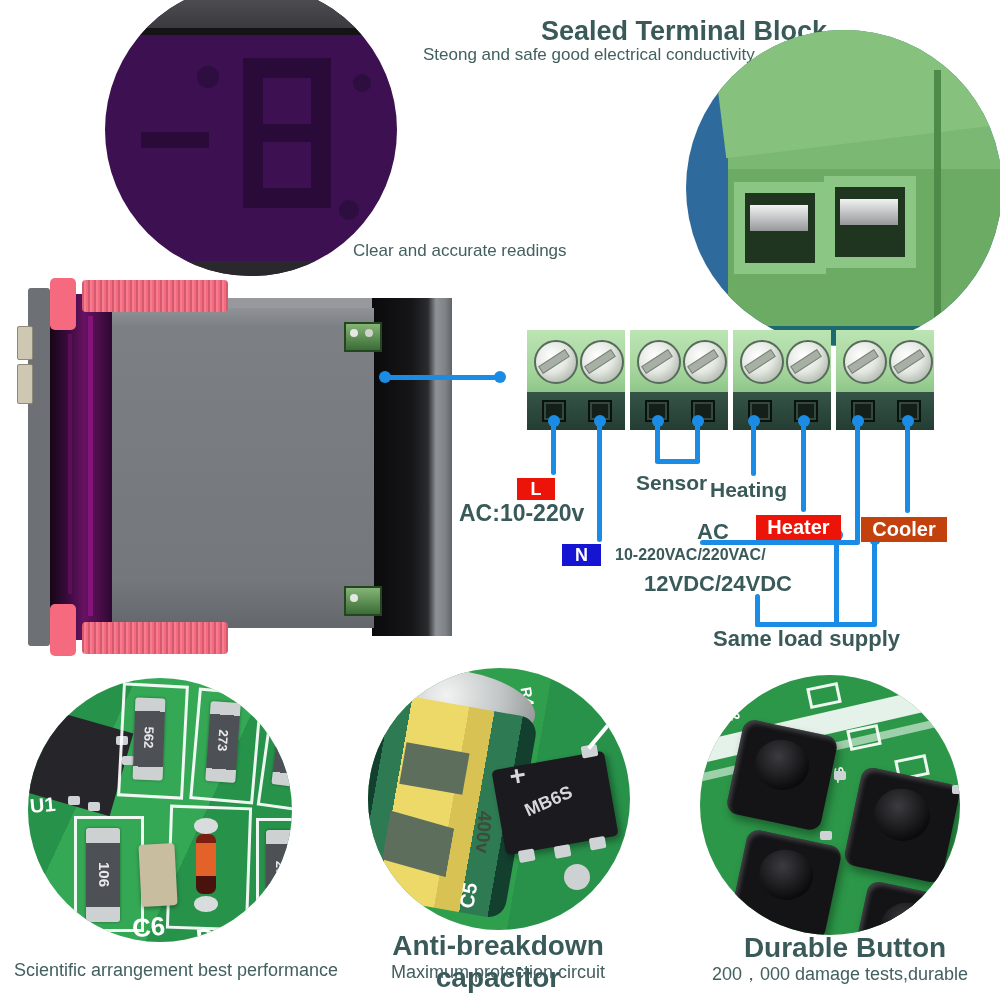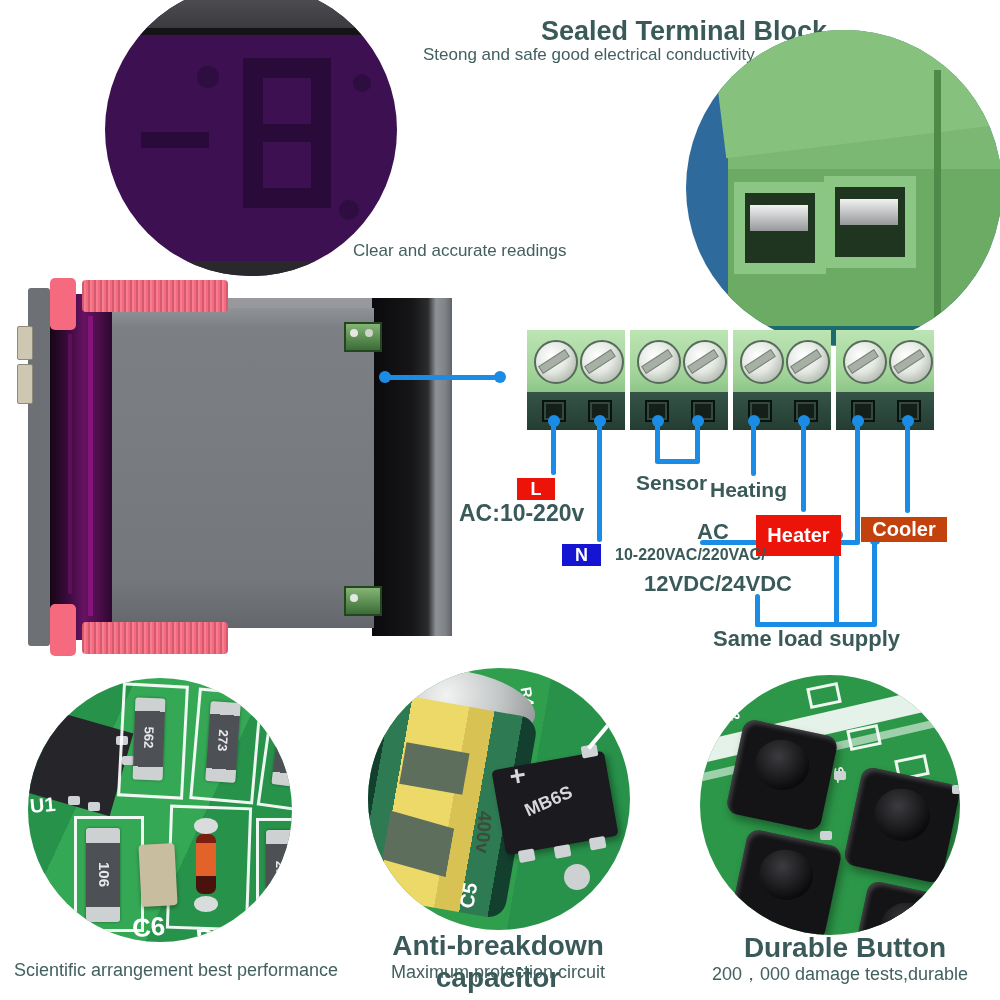--- a/index.html
+++ b/index.html
@@ -157,21 +157,21 @@
   <div class="wire" style="left:700px;top:540px;width:160px;height:5px;"></div>
   <div class="wire" style="left:834px;top:534px;width:5px;height:92px;"></div>
   <div class="wire" style="left:872px;top:537px;width:5px;height:89px;"></div>
   <div class="wire" style="left:755px;top:622px;width:122px;height:5px;"></div>
   <div class="wire" style="left:755px;top:594px;width:5px;height:33px;"></div>
   <div class="node" style="left:831px;top:529px;"></div>
   <div class="node" style="left:869px;top:533px;"></div>
 
   <div class="badge" style="left:517px;top:478px;width:38px;height:22px;background:#ec1308;font-size:18px;">L</div>
   <div class="badge" style="left:562px;top:544px;width:39px;height:22px;background:#1414d2;font-size:18px;">N</div>
-  <div class="badge" style="left:756px;top:515px;width:85px;height:41px;background:#ec1308;font-size:20px;">Heater</div>
+  <div class="badge" style="left:756px;top:515px;width:85px;height:25px;background:#ec1308;font-size:20px;">Heater</div>
   <div class="badge" style="left:861px;top:517px;width:86px;height:25px;background:#c2410c;font-size:20px;">Cooler</div>
 
   <div class="abs title" style="left:459px;top:500px;font-size:23px;">AC:10-220v</div>
   <div class="abs title" style="left:636px;top:471px;font-size:21px;">Sensor</div>
   <div class="abs title" style="left:710px;top:478px;font-size:21px;">Heating</div>
   <div class="abs title" style="left:697px;top:519px;font-size:22px;">AC</div>
   <div class="abs title" style="left:615px;top:546px;font-size:16px;">10-220VAC/220VAC/</div>
   <div class="abs title" style="left:644px;top:571px;font-size:22px;">12VDC/24VDC</div>
   <div class="abs title" style="left:713px;top:626px;font-size:22px;">Same load supply</div>
 

